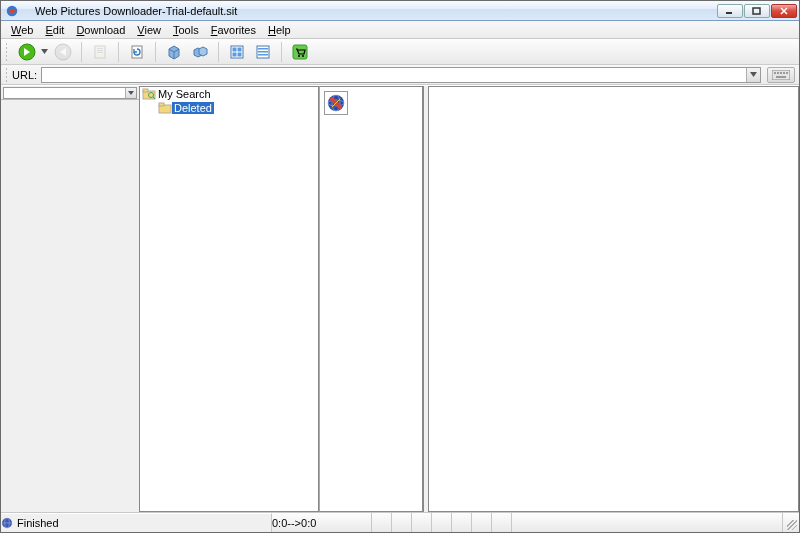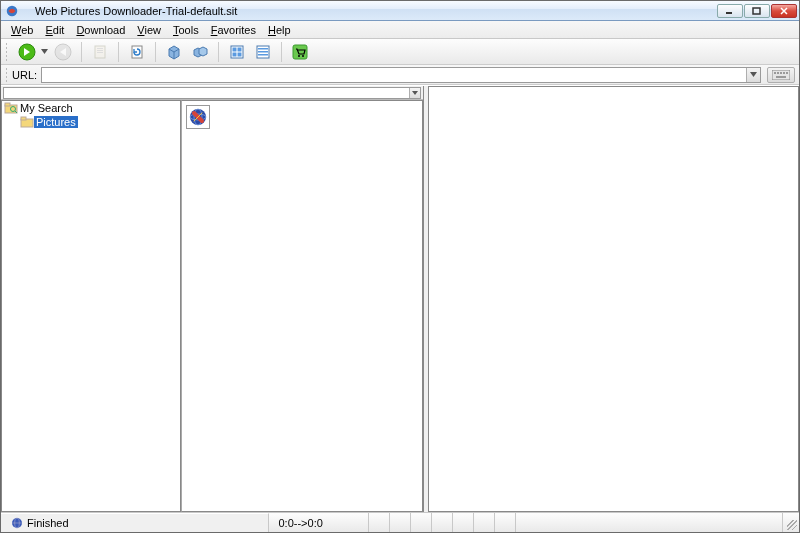--- a/index.html
+++ b/index.html
@@ -155,21 +155,21 @@
   .main {
     flex: 1;
     display: flex;
     background: #f0f0f0;
     border-top: 1px solid #fff;
     overflow: hidden;
   }
   .left {
     width: 423px;
     display: flex;
-    flex-direction: column;
+    flex-direction: row;
     border-right: 1px solid #888;
   }
   .sub-url {
     height: 14px;
     display: flex;
     align-items: center;
     padding: 1px 2px;
     border-bottom: 1px solid #bbb;
     background: #f0f0f0;
   }
@@ -240,21 +240,21 @@
   .statusbar {
     height: 20px;
     background: linear-gradient(180deg, #fdfdfd, #e9e9e9);
     border-top: 1px solid #c8c8c8;
     display: flex;
     align-items: stretch;
   }
   .status-cell {
     border-right: 1px solid #c8c8c8;
     display: flex; align-items: center;
-    padding: 0 10px;
+    padding: 0 0;
     font-size: 11px;
     white-space: nowrap;
   }
   .status-cell.main { width: 120px; }
   .status-cell.time { width: 100px; }
   .status-cell.tiny { width: 20px; }
   .status-grip {
     width: 16px;
     position: relative;
   }
@@ -451,21 +451,21 @@
               </span>
               <span class="label">My Search</span>
             </div>
             <div class="tree-node child selected">
               <span style="width:14px;display:inline-flex;">
                 <svg width="14" height="12" viewBox="0 0 14 12">
                     <rect x="1" y="3" width="12" height="8" fill="#f4d77a" stroke="#ba9"></rect>
                     <rect x="1" y="1" width="5" height="3" fill="#f4d77a" stroke="#ba9"></rect>
                   </svg>
               </span>
-              <span class="label">Pictures</span>
+              <span class="label">Deleted</span>
             </div>
           </div>
           <div class="listview">
             <div class="listitem">
               <svg width="20" height="20" viewBox="0 0 20 20">
                 <circle cx="10" cy="10" r="8" fill="#2a4aa8"></circle>
                 <ellipse cx="10" cy="10" rx="4" ry="8" fill="none" stroke="#7aa0e0" stroke-width="0.8"></ellipse>
                 <ellipse cx="10" cy="10" rx="8" ry="3" fill="none" stroke="#7aa0e0" stroke-width="0.8"></ellipse>
                 <path d="M6 6 L14 14" stroke="#d5443a" stroke-width="4" stroke-linecap="round"></path>
                 <path d="M14 6 L6 14" stroke="#f5c340" stroke-width="1" stroke-linecap="round"></path>

